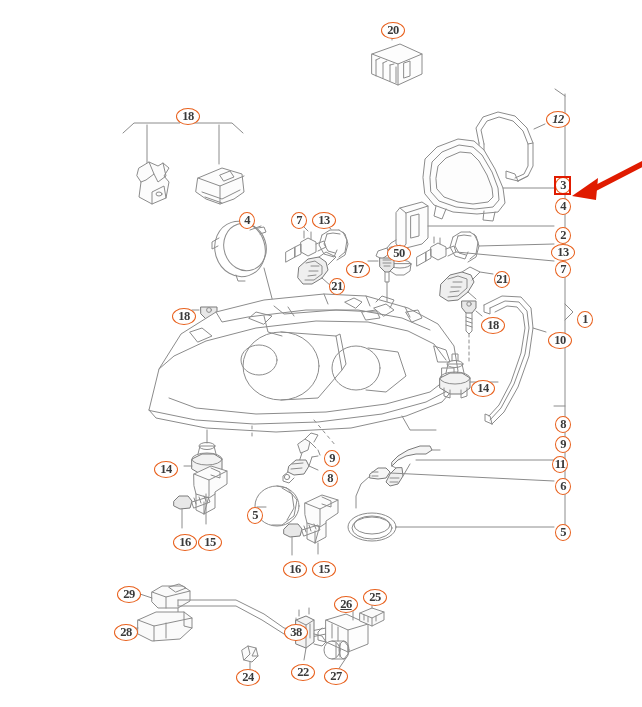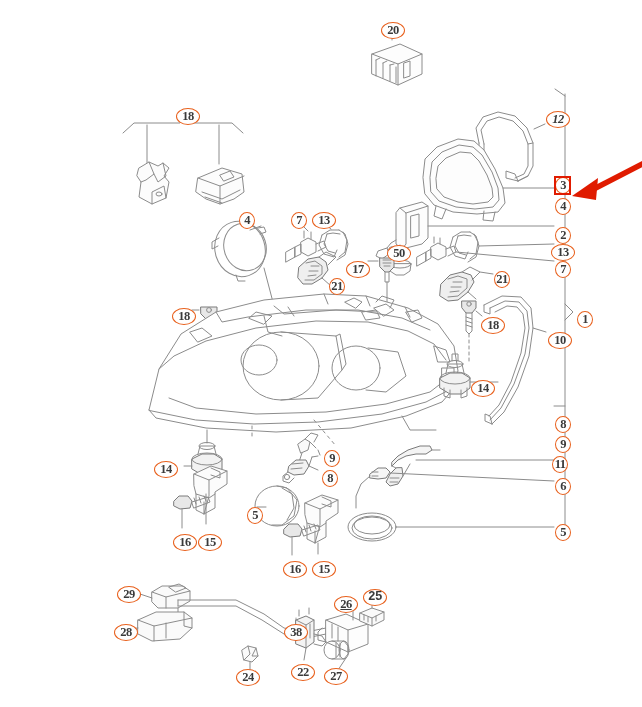--- a/index.html
+++ b/index.html
@@ -453,21 +453,21 @@
       <div class="lbl narrow" style="left: 316px; top: 454px;">8</div>
       <div class="lbl narrow" style="left: 241px; top: 491px;">5</div>
       <div class="lbl wide" style="left: 167px; top: 518px;">16</div>
       <div class="lbl wide" style="left: 192px; top: 518px;">15</div>
       <div class="lbl wide" style="left: 277px; top: 545px;">16</div>
       <div class="lbl wide" style="left: 306px; top: 545px;">15</div>
       <div class="lbl wide" style="left: 111px; top: 570px;">29</div>
       <div class="lbl wide" style="left: 108px; top: 608px;">28</div>
       <div class="lbl wide" style="left: 278px; top: 608px;">38</div>
       <div class="lbl wide" style="left: 328px; top: 580px; text-decoration: underline;">26</div>
-      <div class="lbl wide" style="left: 357px; top: 573px; font-family: Liberation Mono, monospace;">25</div>
+      <div class="lbl wide" style="left: 357px; top: 573px;">25</div>
       <div class="lbl wide" style="left: 230px; top: 653px;">24</div>
       <div class="lbl wide" style="left: 285px; top: 648px;">22</div>
       <div class="lbl wide" style="left: 318px; top: 652px;">27</div>
     </div>
 
   <div class="hl-box" id="hlbox" style="left: 548px; top: 160px; width: 17px; height: 19px;"></div>
 
   <svg class="arrow" id="arrowsvg" width="90" height="55" style="left:558px; top:140px;" xmlns="http://www.w3.org/2000/svg">
     <g>
       <path d="M82 6 L24 36" stroke="#E01B00" stroke-width="5.5" stroke-linecap="butt" fill="none"></path>

